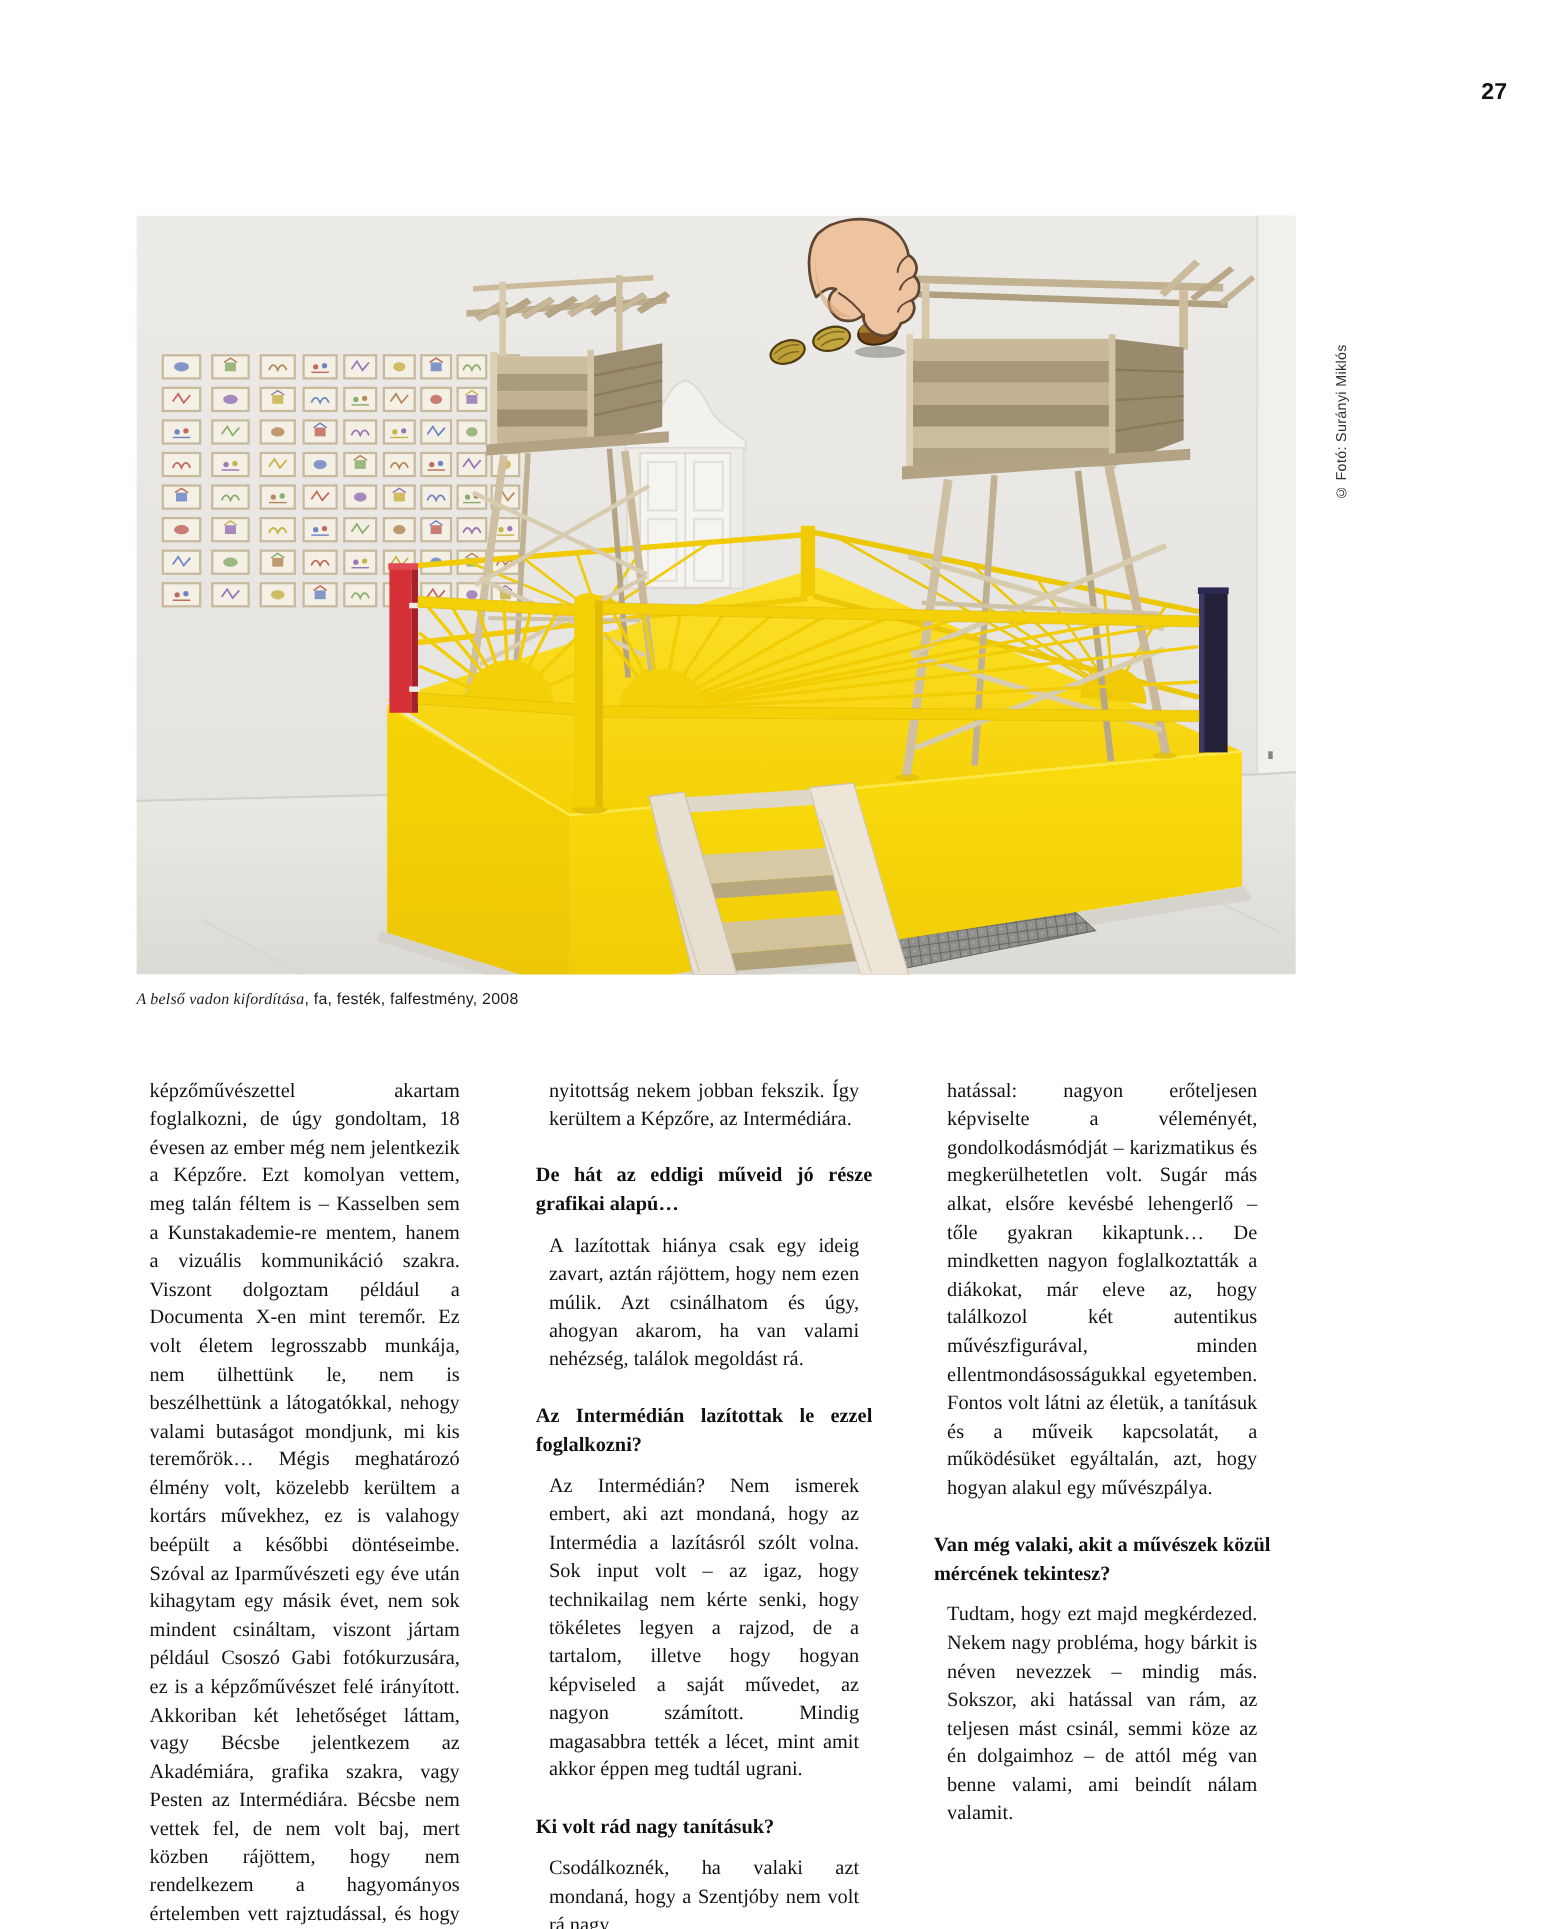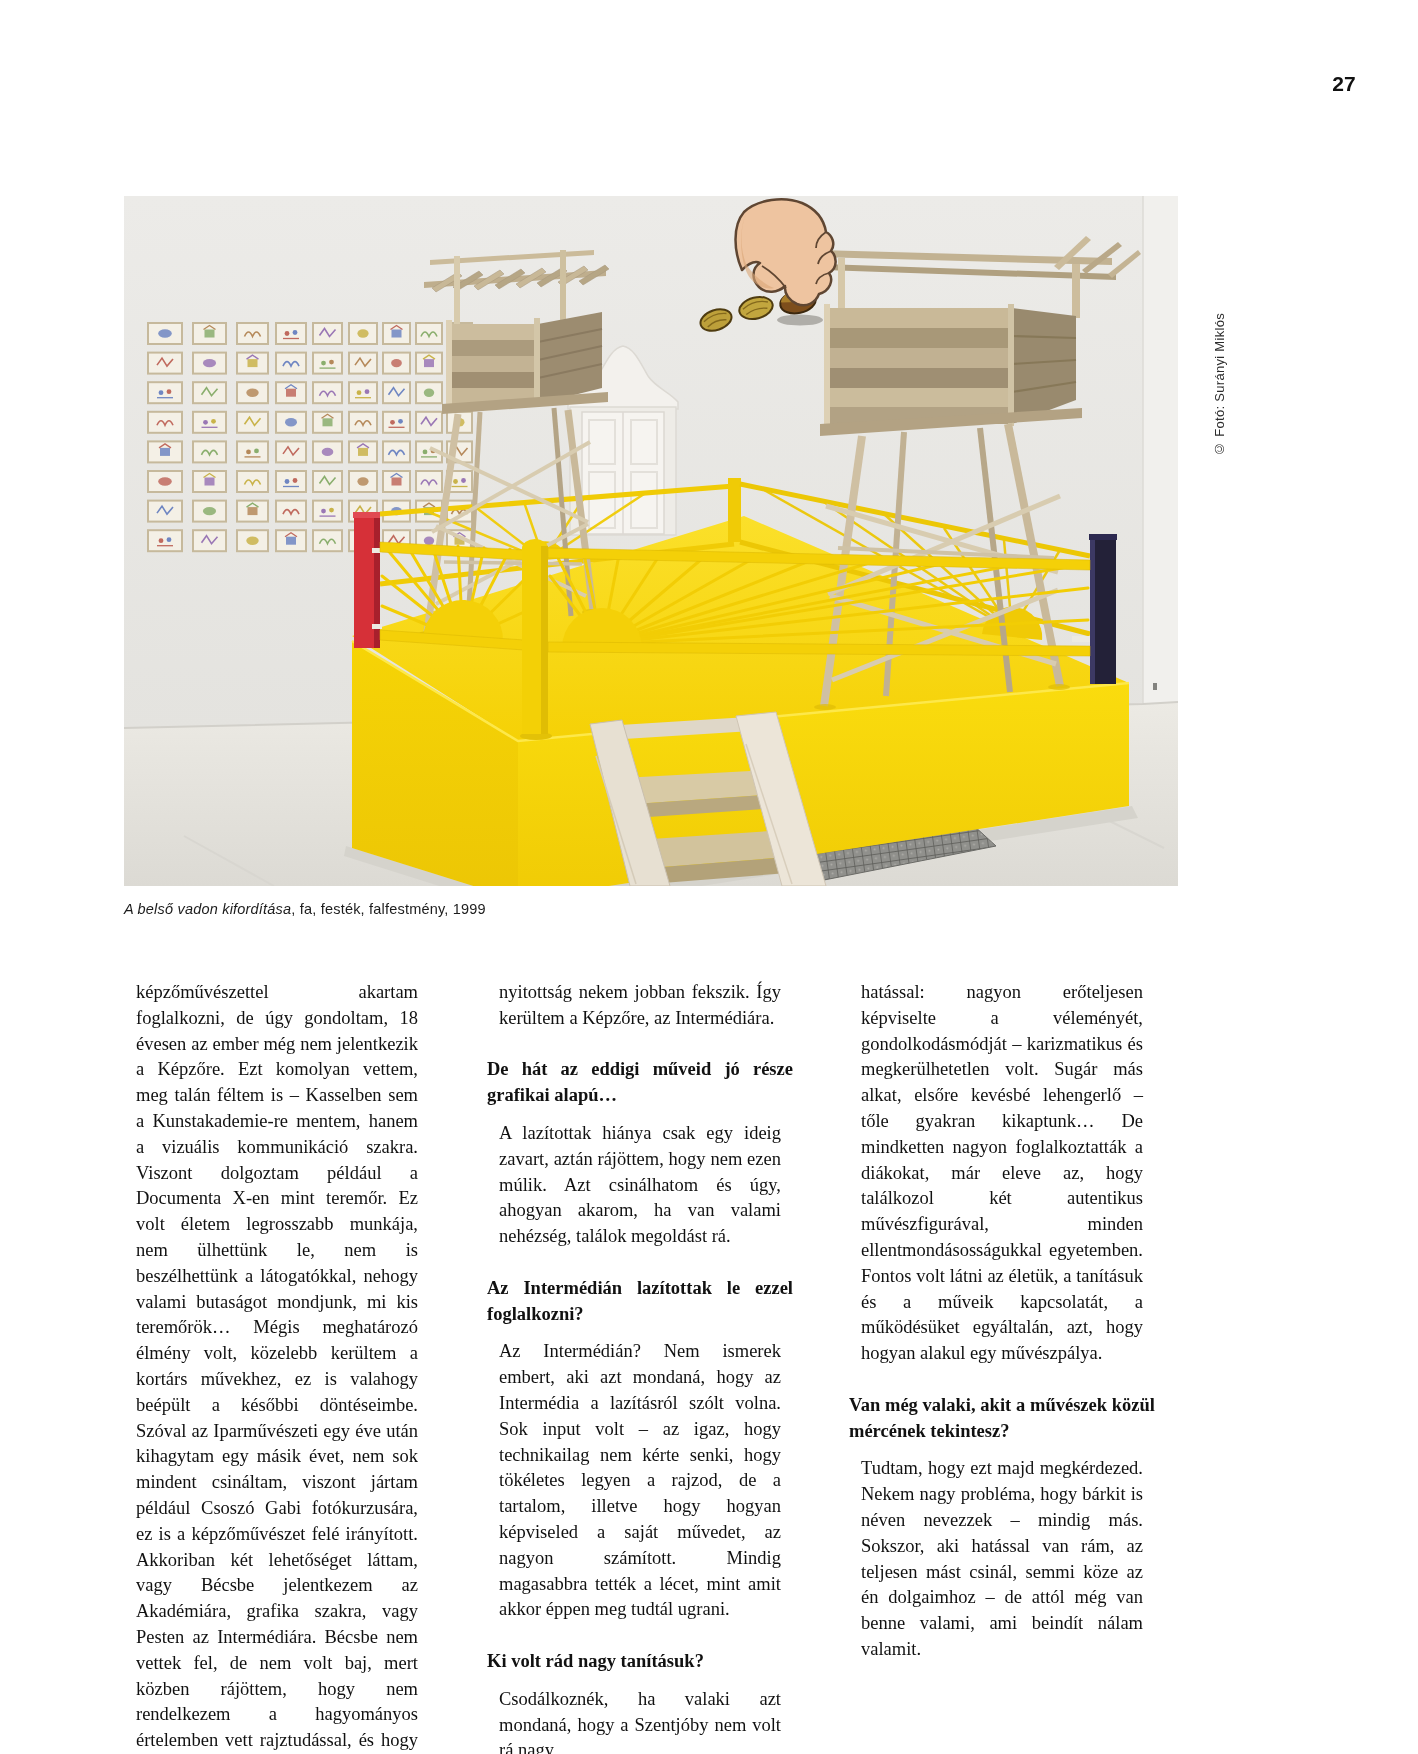--- a/index.html
+++ b/index.html
@@ -4,36 +4,36 @@
 <style>
   * { margin:0; padding:0; box-sizing:border-box; }
   html,body { background:#ffffff; }
   body {
     width:1418px; height:1754px; position:relative;
     font-family:"Liberation Serif", serif; color:#151515;
   }
   .page-number {
     position:absolute; left:1318px; top:72px; width:52px;
     font-family:"Liberation Sans", sans-serif; font-weight:bold;
-    font-size:21px; text-align:center; color:#111;
+    font-size:21px; text-align:right; color:#111;
   }
   .figure-wrap { position:absolute; left:124px; top:196px; width:1054px; height:690px; }
   .figure-wrap svg { display:block; }
   .photo-credit {
     position:absolute; left:1212px; top:196px; height:260px; width:20px;
     writing-mode:vertical-rl; transform:rotate(180deg);
     font-family:"Liberation Sans", sans-serif; font-size:13px; color:#2d2d2d;
     letter-spacing:.3px; white-space:nowrap;
   }
   .caption {
     position:absolute; left:124px; top:901px; width:800px;
     font-family:"Liberation Sans", sans-serif; font-size:14.5px; color:#1c1c1c;
     letter-spacing:.2px;
   }
-  .caption .cap-title { font-style:italic; }
+  .caption .cap-title { font-style:italic;font-family:Liberation Serif, serif; }
   .col {
     position:absolute; top:968px; width:306px;
     font-size:18.5px; line-height:25.8px; text-align:justify;
     color:#111; hyphens:auto;
   }
   .col-1 { left:124px; } .col-2 { left:487px; } .col-3 { left:849px; }
   .col p.a { margin:12px; }
   .col p.q { margin:25.8px 0 0 0; font-weight:bold; }
 </style>
 </head>
@@ -531,21 +531,21 @@
     <polygon points="612,520 652,516 702,690 658,690" fill="#ece5d8" stroke="#cfc5b4" stroke-width="1"></polygon>
     <line x1="472" y1="560" x2="512" y2="688" stroke="#d5cbb9" stroke-width="1.5"></line>
     <line x1="622" y1="548" x2="668" y2="688" stroke="#d8cebc" stroke-width="1.5"></line>
   </g>
 </svg>
 </div>
 
 <div class="photo-credit">© Fotó: Surányi Miklós</div>
 
 <div class="caption">
-  <span class="cap-title">A belső vadon kifordítása</span><span>, fa, festék, falfestmény, 1999</span>
+  <span class="cap-title">A belső vadon kifordítása</span><span>, fa, festék, falfestmény, 2008</span>
 </div>
 
 <div class="col col-1">
   <p class="a">képzőművészettel akartam foglalkozni, de úgy gondoltam, 18 évesen az ember még nem jelentkezik a Képzőre. Ezt komolyan vettem, meg talán féltem is – Kasselben sem a Kunstakademie-re mentem, hanem a vizuális kommunikáció szakra. Viszont dolgoztam például a Documenta X-en mint teremőr. Ez volt életem legrosszabb munkája, nem ülhettünk le, nem is beszélhettünk a látogatókkal, nehogy valami butaságot mondjunk, mi kis teremőrök… Mégis meghatározó élmény volt, közelebb kerültem a kortárs művekhez, ez is valahogy beépült a későbbi döntéseimbe. Szóval az Iparművészeti egy éve után kihagytam egy másik évet, nem sok mindent csináltam, viszont jártam például Csoszó Gabi fotókurzusára, ez is a képzőművészet felé irányított. Akkoriban két lehetőséget láttam, vagy Bécsbe jelentkezem az Akadémiára, grafika szakra, vagy Pesten az Intermédiára. Bécsbe nem vettek fel, de nem volt baj, mert közben rájöttem, hogy nem rendelkezem a hagyományos értelemben vett rajztudással, és hogy a mediális</p>
 </div>
 
 <div class="col col-2">
   <p class="a">nyitottság nekem jobban fekszik. Így kerültem a Képzőre, az Intermédiára.</p>
   <p class="q">De hát az eddigi műveid jó része grafikai alapú…</p>
   <p class="a">A lazítottak hiánya csak egy ideig zavart, aztán rájöttem, hogy nem ezen múlik. Azt csinálhatom és úgy, ahogyan akarom, ha van valami nehézség, találok megoldást rá.</p>

